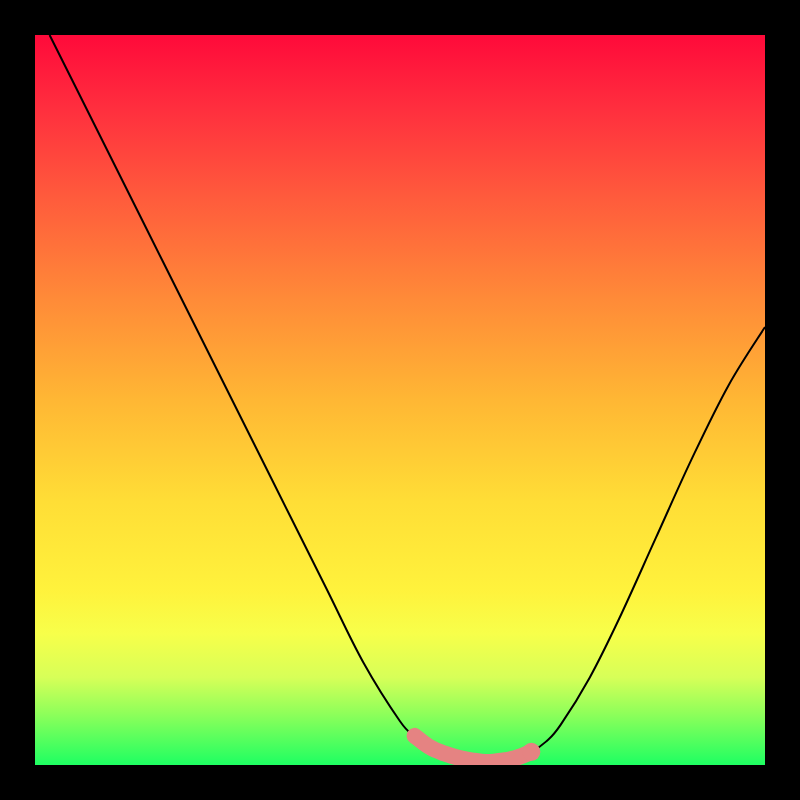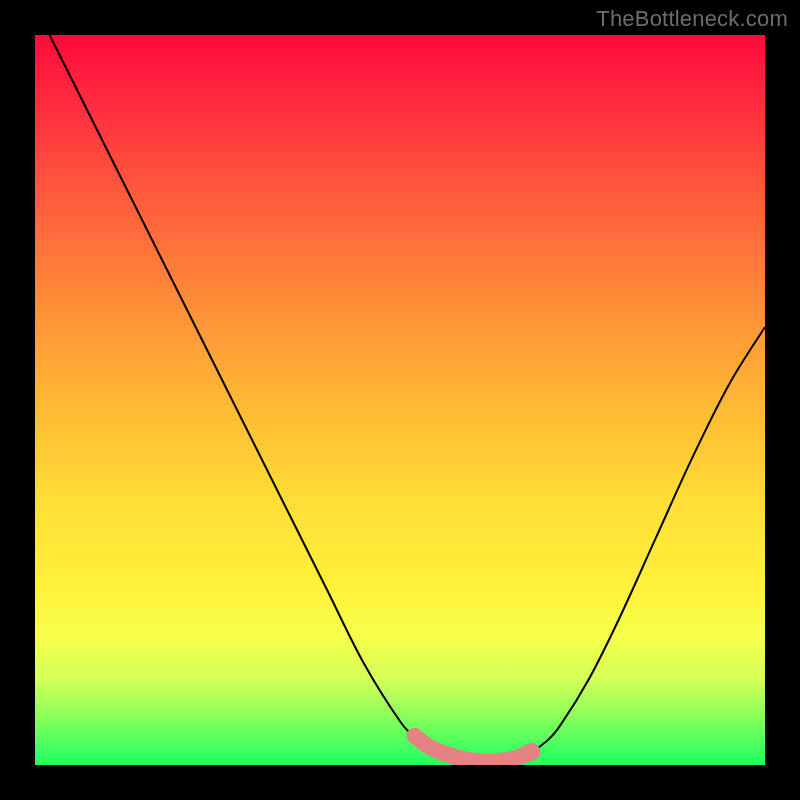--- a/index.html
+++ b/index.html
@@ -64,14 +64,13 @@
   <div class="plot">
     <div class="gradient"></div>
 
     <svg class="curve" viewBox="0 0 730 730" preserveAspectRatio="none">
       <path id="main-curve" d="M 14.60 0.00 C 18.54 7.88, 25.99 22.78, 36.50 43.80 C 47.01 64.82, 59.86 90.52, 73.00 116.80 C 86.14 143.08, 96.36 163.52, 109.50 189.80 C 122.64 216.08, 132.86 236.52, 146.00 262.80 C 159.14 289.08, 169.36 309.52, 182.50 335.80 C 195.64 362.08, 205.86 382.52, 219.00 408.80 C 232.14 435.08, 242.36 455.52, 255.50 481.80 C 268.64 508.08, 278.86 528.52, 292.00 554.80 C 305.14 581.08, 315.36 604.15, 328.50 627.80 C 341.64 651.45, 355.80 673.06, 365.00 686.20 C 374.20 699.34, 374.34 696.20, 379.60 700.80 C 384.86 705.40, 388.94 708.60, 394.20 711.75 C 399.46 714.90, 403.54 716.35, 408.80 718.32 C 414.06 720.29, 418.14 721.39, 423.40 722.70 C 428.66 724.01, 432.74 724.83, 438.00 725.62 C 443.26 726.41, 447.34 727.08, 452.60 727.08 C 457.86 727.08, 461.94 726.41, 467.20 725.62 C 472.46 724.83, 476.54 724.28, 481.80 722.70 C 487.06 721.12, 491.14 719.75, 496.40 716.86 C 501.66 713.97, 505.74 711.50, 511.00 706.64 C 516.26 701.78, 517.72 701.41, 525.60 689.85 C 533.48 678.29, 544.29 661.45, 554.80 642.40 C 565.31 623.35, 572.17 608.97, 584.00 584.00 C 595.83 559.03, 607.36 532.61, 620.50 503.70 C 633.64 474.79, 643.86 450.99, 657.00 423.40 C 670.14 395.81, 680.36 374.05, 693.50 350.40 C 706.64 326.75, 723.43 302.51, 730.00 292.00" fill="none" stroke="#000" stroke-width="2"></path>
       <path id="pink-curve" d="M 379.60 700.80 C 382.23 702.77, 388.94 708.60, 394.20 711.75 C 399.46 714.90, 403.54 716.35, 408.80 718.32 C 414.06 720.29, 418.14 721.39, 423.40 722.70 C 428.66 724.01, 432.74 724.83, 438.00 725.62 C 443.26 726.41, 447.34 727.08, 452.60 727.08 C 457.86 727.08, 461.94 726.41, 467.20 725.62 C 472.46 724.83, 476.54 724.28, 481.80 722.70 C 487.06 721.12, 493.77 717.91, 496.40 716.86" fill="none" stroke="#e58382" stroke-width="16" stroke-linecap="round" stroke-linejoin="round"></path>
       <circle id="pink-dot" cx="496.40" cy="716.86" r="9" fill="#e58382"></circle>
     </svg>
   </div>
 
-  <div class="watermark">TheBottleneck.com</div>
 </div>
 
 </body></html>

